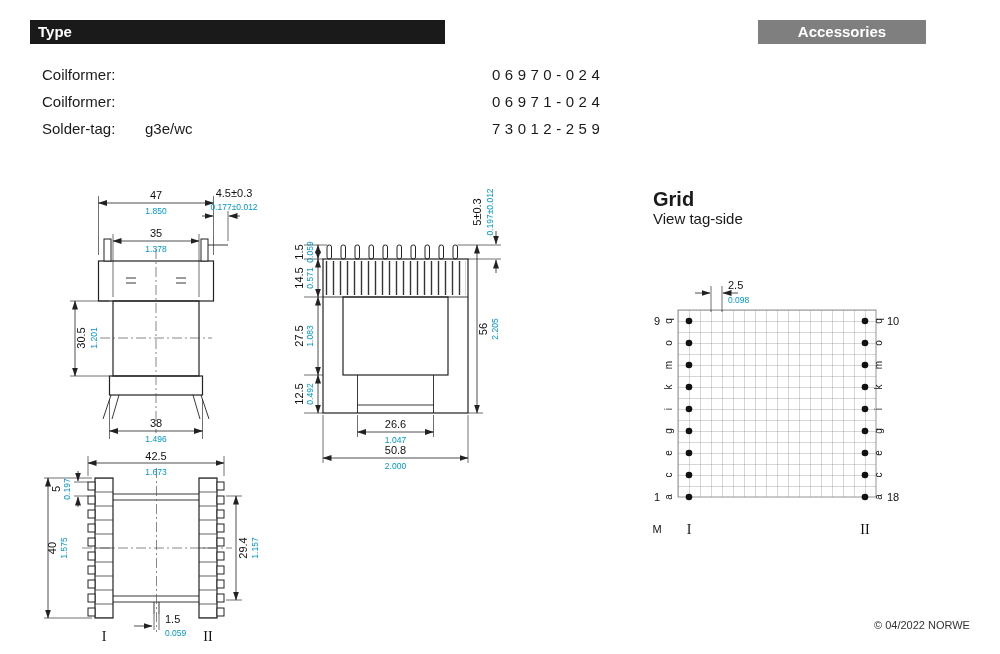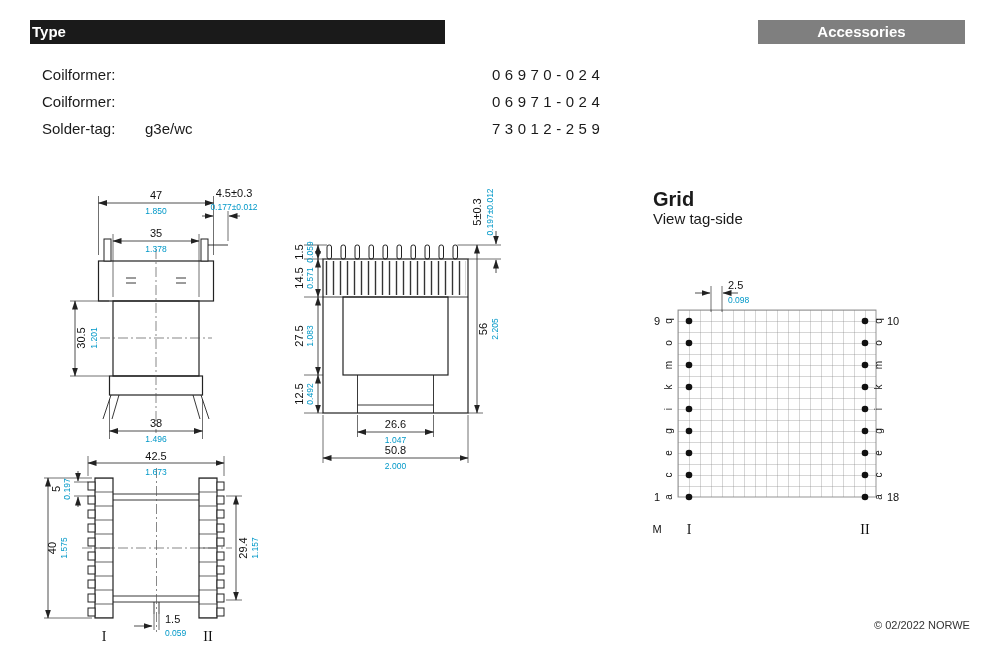--- a/index.html
+++ b/index.html
@@ -1,23 +1,23 @@
 <!DOCTYPE html>
 <html><head>
 <meta charset="utf-8">
 <style>
   *{margin:0;padding:0;box-sizing:border-box}
   html,body{background:#fff}
   body{font-family:"Liberation Sans",sans-serif;color:#1a1a1a}
   .page{position:relative;width:1000px;height:654px;background:#fff;overflow:hidden}
   .bar{position:absolute;top:20px;height:24px;line-height:24px;font-size:15px;font-weight:bold;color:#fff;background:#1a1a1a}
-  .bar span{padding-left:2px}
+  .bar span{padding-left:8px}
   .bar-type{left:30px;width:415px}
   .bar-order{left:480px;width:248px}
-  .bar-acc{left:758px;width:207px;background:#7f7f7f;text-align:center}
+  .bar-acc{left:758px;width:168px;background:#7f7f7f;text-align:center}
   .bar-acc span{padding-left:0}
   .prow{position:absolute;left:42px;width:680px;height:22px;font-size:15px}
   .prow .kind{position:absolute;left:0}
   .prow .pname{position:absolute;left:103px}
   .prow .pcode{position:absolute;left:450px;letter-spacing:4.5px}
   .r1{top:66px}.r2{top:93px}.r3{top:120px}
   .gtitle{position:absolute;left:653px;top:188px;font-size:20px;font-weight:bold}
   .gsub{position:absolute;left:653px;top:210px;font-size:15px}
   .footer{position:absolute;left:874px;top:619px;font-size:11px;color:#333}
   svg{position:absolute;overflow:visible}
@@ -304,15 +304,15 @@
       <text class="pinletter" x="247" y="169" transform="rotate(-90 247 169)">g</text>
       <text class="pinletter" x="247" y="191" transform="rotate(-90 247 191)">e</text>
       <text class="pinletter" x="247" y="213" transform="rotate(-90 247 213)">c</text>
       <text class="pinletter" x="247" y="235" transform="rotate(-90 247 235)">a</text>
     </g>
     <text class="pinlab" x="22" y="271">M</text>
     <text class="roman" x="54" y="272">I</text>
     <text class="roman" x="230" y="272">II</text>
   </svg>
 
-  <div class="footer">© 02/2022 NORWE</div>
+  <div class="footer">© 04/2022 NORWE</div>
 
 </div>
 
 </body></html>

